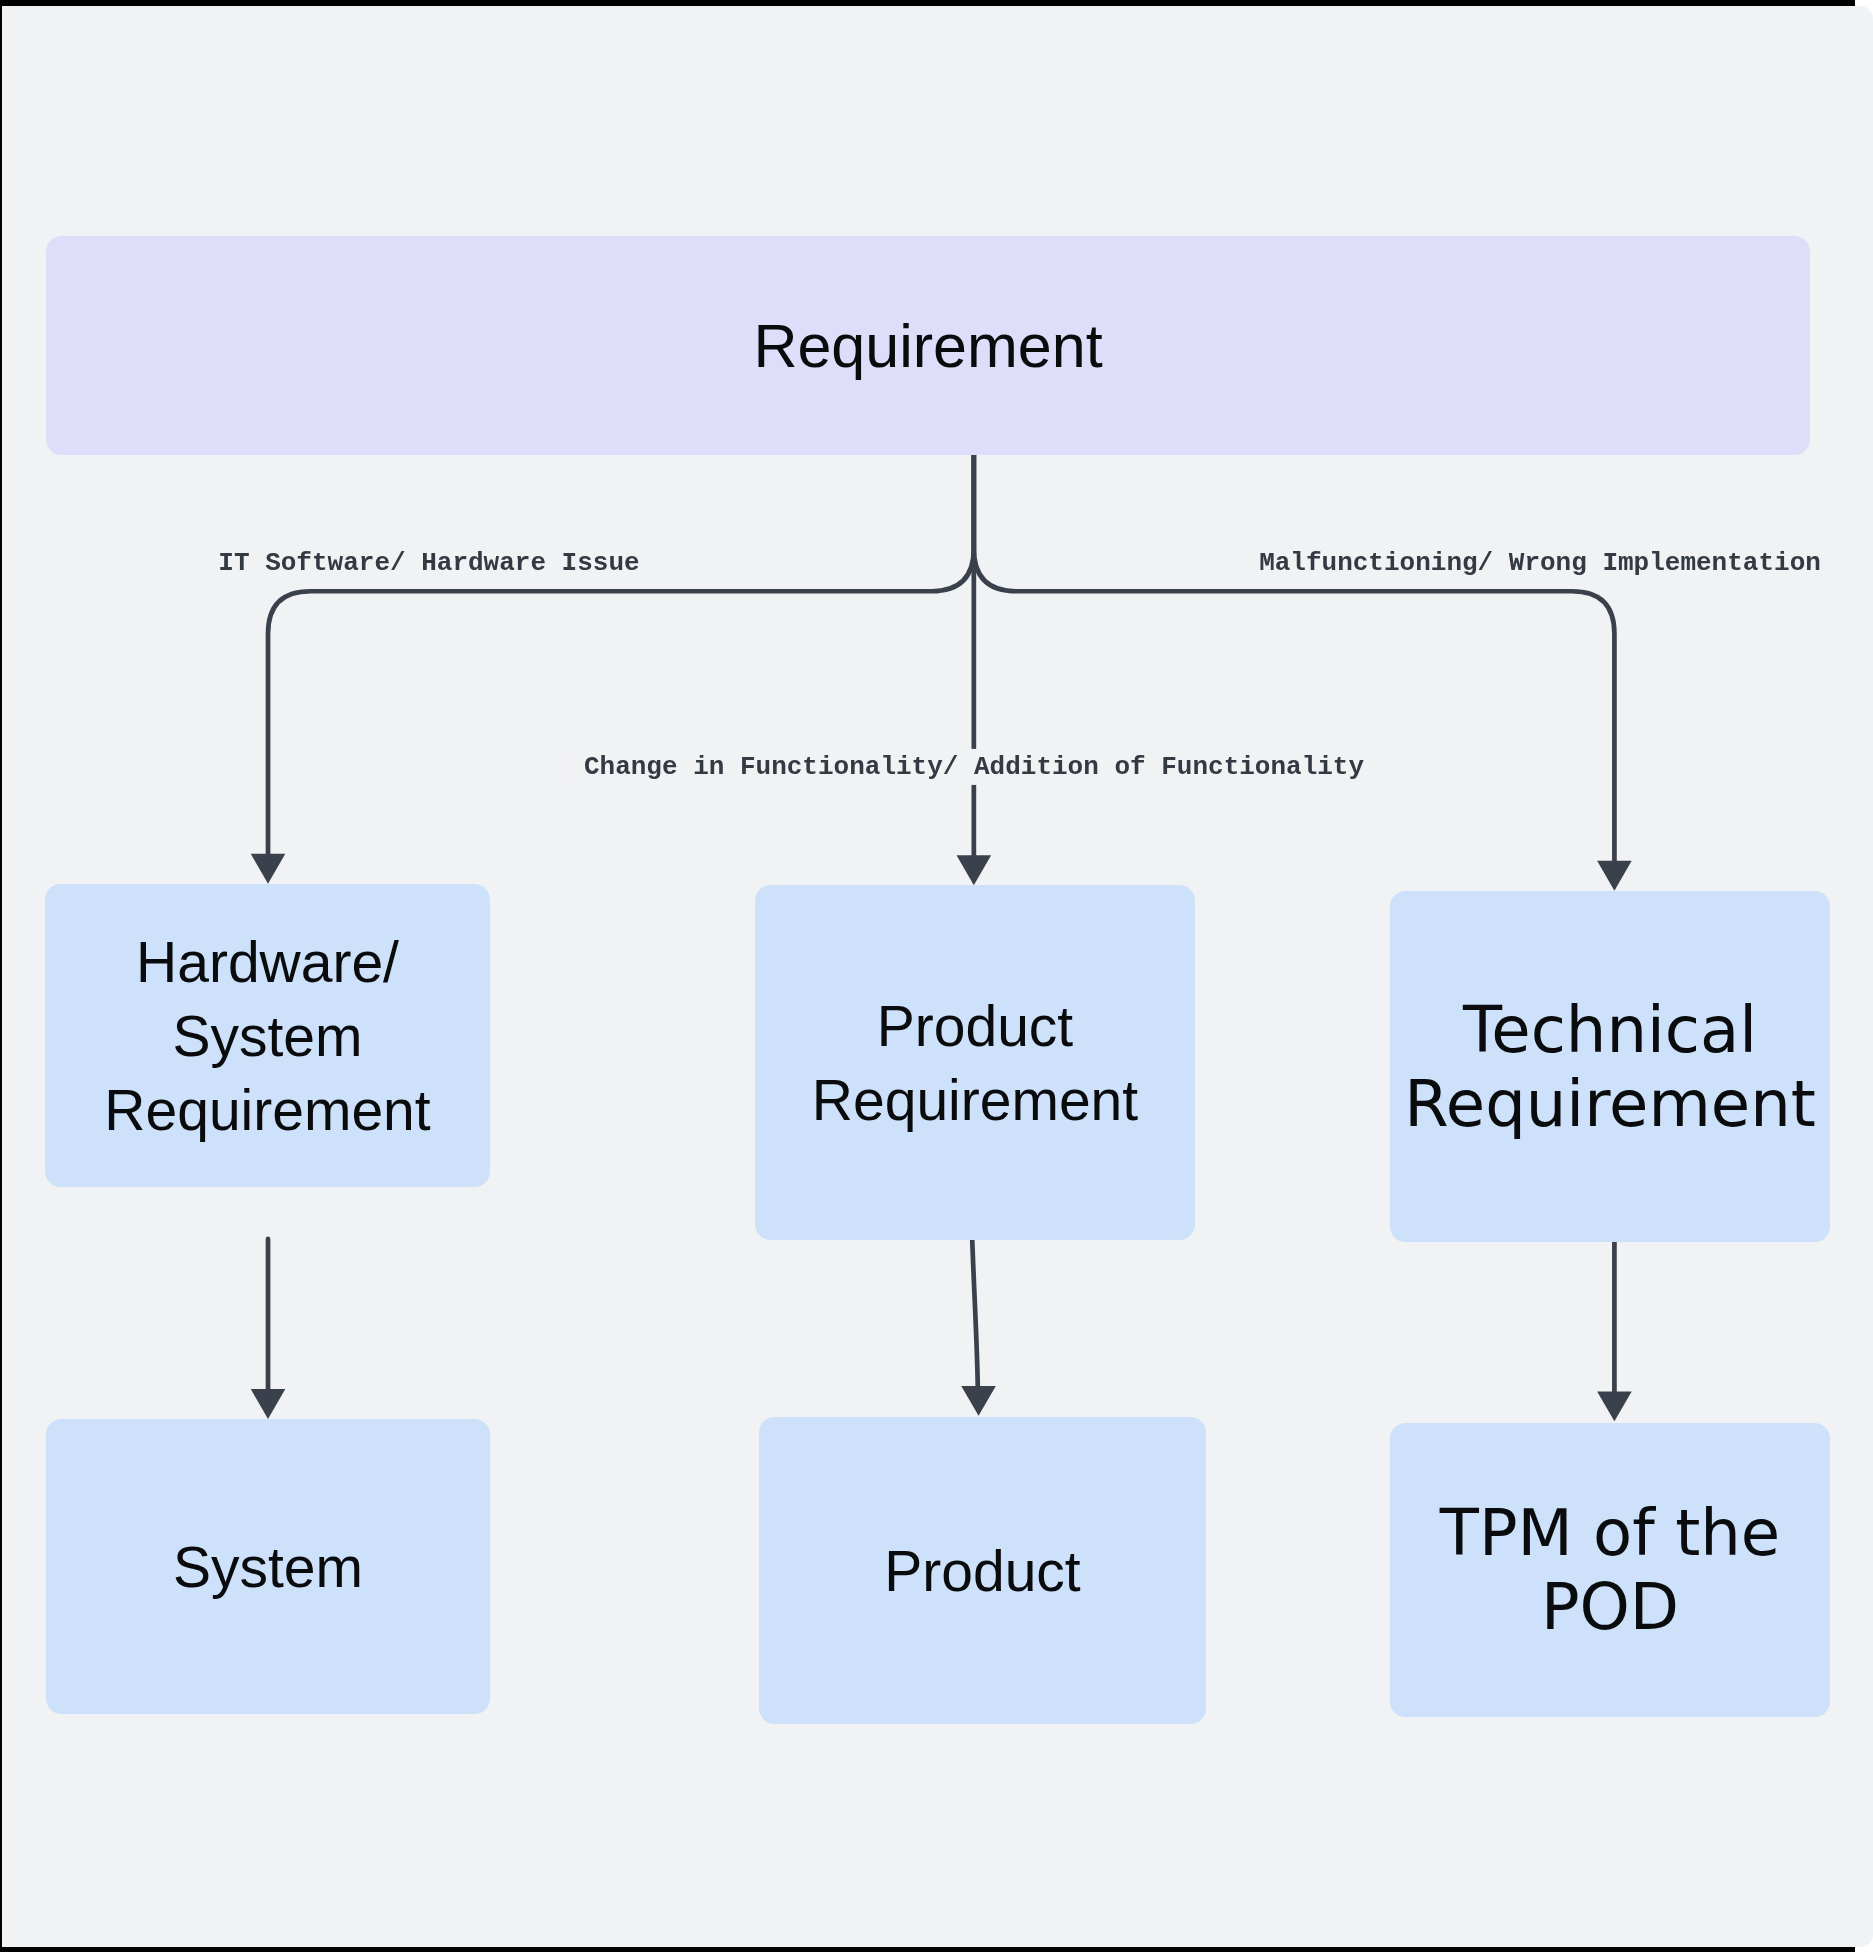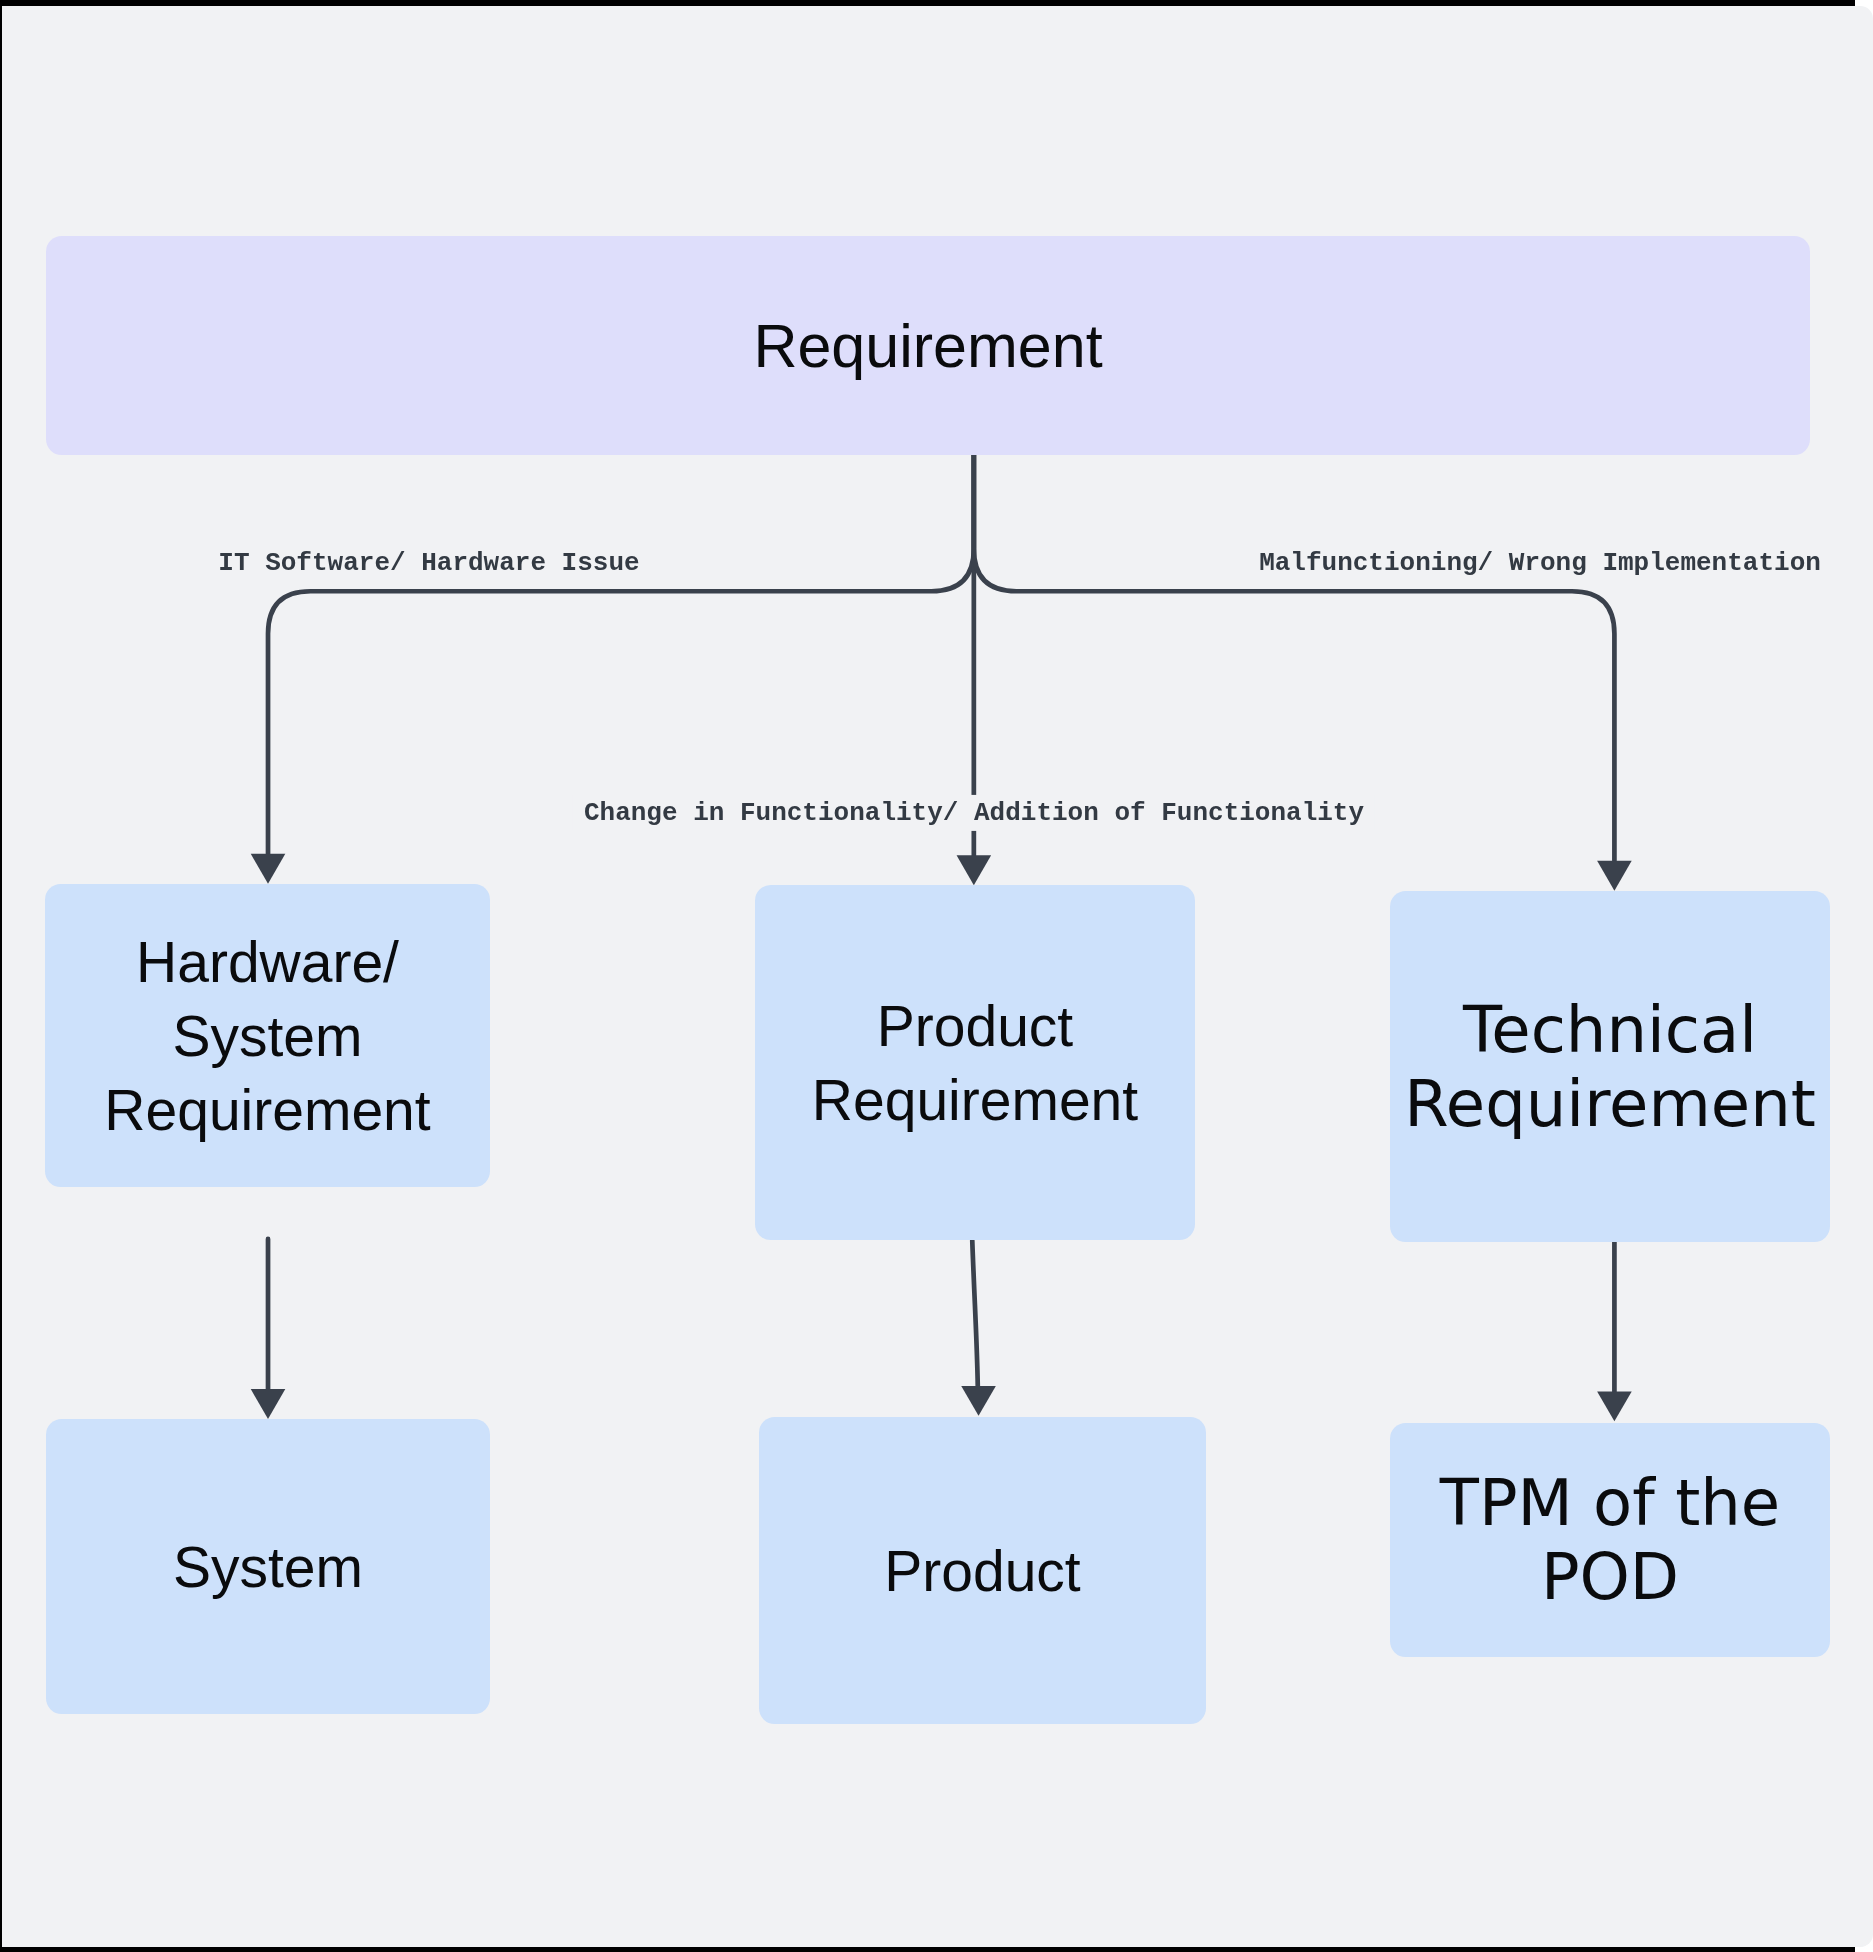--- a/index.html
+++ b/index.html
@@ -45,21 +45,21 @@
   .node-root .line{font-size:61px;line-height:72px;}
   .font-wide .line{font-family:"DejaVu Sans", sans-serif;font-size:64px;line-height:74px;}
   .edge-label{
     position:absolute;
     transform:translate(-50%,-50%);
     font-size:26px;font-weight:bold;
     color:var(--edge-label-text);
     white-space:nowrap;
     font-family:Liberation Mono, monospace;
   }
-  .edge-label.masked{background:var(--canvas-bg);padding:3.1px 11px;margin-top:46px;}
+  .edge-label.masked{background:var(--canvas-bg);padding:3.1px 11px;}
 </style>
 </head>
 <body>
 
 <div class="canvas"></div>
 
 <svg class="edges" viewBox="0 0 2383 2483">
 
   <path d="M 1239 578 L 1239 698 Q 1239 752 1185 752 L 395 752 Q 341 752 341 806 L 341 1086"></path>
   <polygon points="341,1124 319,1086 363,1086"></polygon>
@@ -101,21 +101,21 @@
 </div>
 
 <div class="node" style="left:46px;top:1419px;width:444px;height:295px;">
   <span class="line">System</span>
 </div>
 
 <div class="node" style="left:759px;top:1417px;width:447px;height:307px;">
   <span class="line">Product</span>
 </div>
 
-<div class="node font-wide" style="left:1390px;top:1423px;width:440px;height:234px;">
+<div class="node font-wide" style="left:1390px;top:1423px;width:440px;height:294px;">
   <span class="line">TPM of the</span>
   <span class="line">POD</span>
 </div>
 
 <div class="edge-label" style="left:429px;top:563px;">IT Software/ Hardware Issue</div>
 
 <div class="edge-label masked" style="left:974px;top:767px;">Change in Functionality/ Addition of Functionality</div>
 
 <div class="edge-label" style="left:1540px;top:563px;">Malfunctioning/ Wrong Implementation</div>
 

